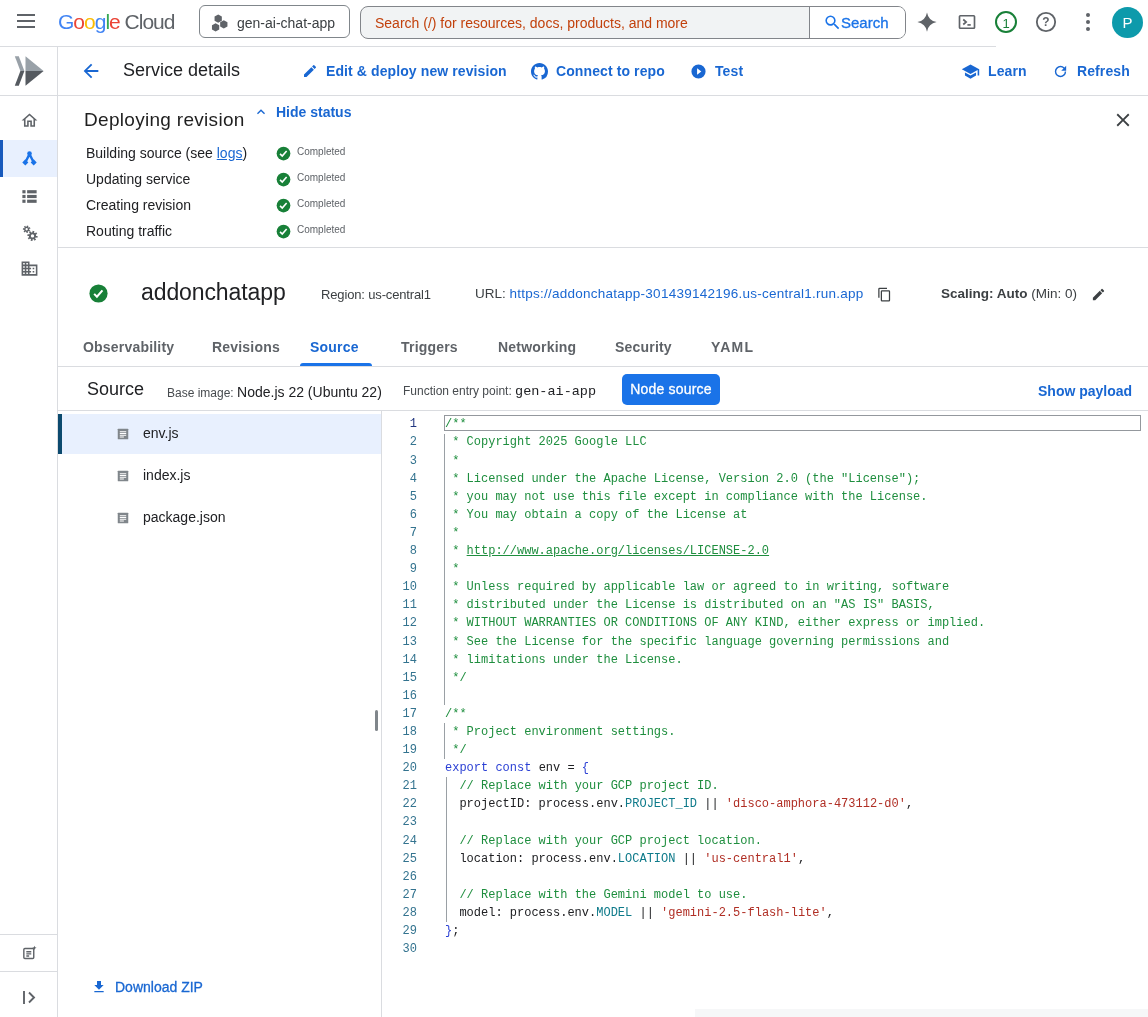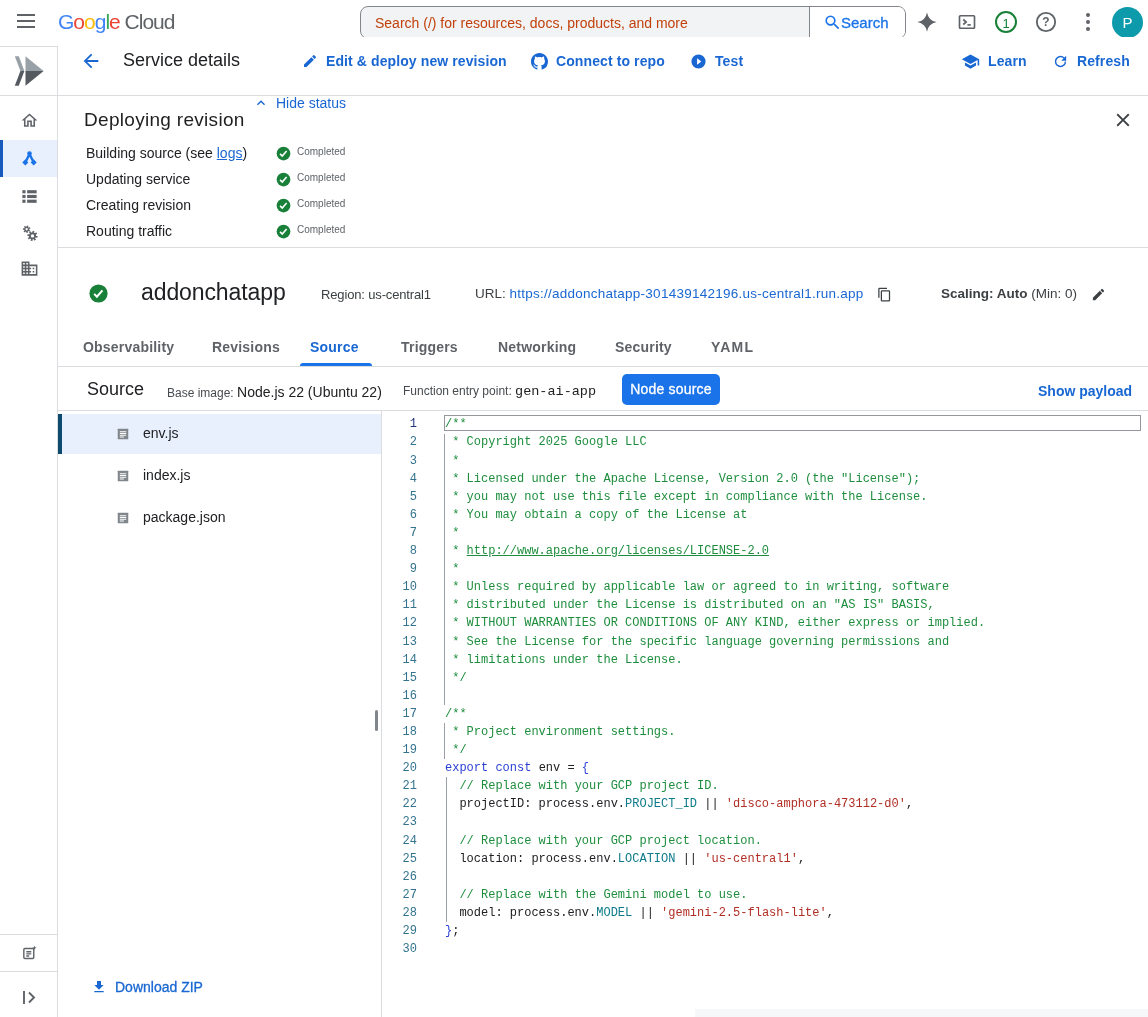--- a/index.html
+++ b/index.html
@@ -18,36 +18,36 @@
 #projbtn { position:absolute; left:199px; top:5px; width:151px; height:33px; border:1px solid #80868b; border-radius:6px; }
 #projbtn span { position:absolute; left:37px; top:9px; font-size:14px; color:#3c4043; }
 #searchbar { position:absolute; left:360px; top:6px; width:546px; height:33px; border:1px solid #82858a; border-radius:8px; background:#f1f3f4; overflow:hidden; }
 #searchbar .ph { position:absolute; left:14px; top:8px; font-size:14px; color:#c2410c; }
 #searchbtn { position:absolute; right:0; top:0; width:96px; height:31px; background:#fff; border-left:1px solid #82858a; }
 #searchbtn span { position:absolute; left:31px; top:7px; font-size:15px; color:#1a73e8; -webkit-text-stroke:0.3px #1a73e8; }
 #avatar { position:absolute; left:1112px; top:7px; width:31px; height:31px; border-radius:50%; background:#0d9aab; color:#fff; font-size:15px; text-align:center; line-height:31px; }
 #numcirc { position:absolute; left:995px; top:11px; width:22px; height:22px; border:2px solid #188038; border-radius:50%; color:#188038; font-size:13px; text-align:center; line-height:21px; }
 
 
-#actionbar { position:absolute; left:58px; top:37px; width:1090px; height:48px; background:#fff; }
+#actionbar { position:absolute; left:58px; top:47px; width:1090px; height:48px; background:#fff; }
 #hdivider95 { position:absolute; left:0; top:95px; width:1148px; height:1px; background:#dadce0; }
 .abtn { position:absolute; top:0; height:48px; display:flex; align-items:center; color:#1967d2; font-size:14px; font-weight:bold; letter-spacing:0.1px; }
 .abtn svg { margin-right:8px; }
 #svcdetails { position:absolute; left:65px; top:13px; font-size:18px; color:#202124; }
 
 
 #leftrail { position:absolute; left:0; top:47px; width:58px; height:970px; background:#fff; border-right:1px solid #dadce0; }
 .railicon { position:absolute; left:20px; }
 #railsel { position:absolute; left:0; top:93px; width:57px; height:37px; background:#e8f0fe; }
 #railselbar { position:absolute; left:0; top:93px; width:3px; height:37px; background:#185abc; }
 .railsep { position:absolute; left:0; width:57px; height:1px; background:#dadce0; }
 
 
 #deploytitle { position:absolute; left:84px; top:109px; font-size:19px; color:#1f1f1f; letter-spacing:0.3px; }
-#hidestatus { position:absolute; left:253px; top:95px; color:#1967d2; font-size:14px; font-weight:normal; display:flex; align-items:center; }
+#hidestatus { position:absolute; left:253px; top:104px; color:#1967d2; font-size:14px; font-weight:bold; display:flex; align-items:center; }
 .strow { position:absolute; left:86px; font-size:14px; color:#202124; }
 .stcomp { position:absolute; left:297px; font-size:10px; color:#5f6368; }
 .stcheck { position:absolute; left:276px; }
 #closex { position:absolute; left:1112px; top:109px; width:22px; height:22px; }
 #hdivider247 { position:absolute; left:58px; top:247px; width:1090px; height:1px; background:#dadce0; }
 
 
 #svcname { position:absolute; left:141px; top:279px; font-size:23px; color:#202124; letter-spacing:-0.1px; }
 .svcmeta { position:absolute; top:286px; font-size:13.5px; color:#3c4043; }
 #regionmeta { font-size:13px; letter-spacing:-0.15px; top:286.5px; }
@@ -97,20 +97,30 @@
 </style>
 </head>
 <body>
 <div id="topbar">
   <div id="hamb">
       <div></div>
       <div></div>
       <div></div>
     </div>
   <div id="glogo"><span style="color:#4285f4">G</span><span style="color:#ea4335">o</span><span style="color:#fbbc04">o</span><span style="color:#4285f4">g</span><span style="color:#34a853">l</span><span style="color:#ea4335">e</span><span class="cl"> Cloud</span></div>
+  <div id="projbtn">
+    <svg style="position:absolute;left:11px;top:8px" width="17" height="18" viewBox="0 0 17 18">
+        <g fill="#5f6368">
+          <path d="M7.20 0.40 L10.84 2.50 L10.84 6.70 L7.20 8.80 L3.56 6.70 L3.56 2.50 Z"></path>
+          <path d="M4.60 9.20 L8.24 11.30 L8.24 15.50 L4.60 17.60 L0.96 15.50 L0.96 11.30 Z"></path>
+          <path d="M12.80 6.20 L16.44 8.30 L16.44 12.50 L12.80 14.60 L9.16 12.50 L9.16 8.30 Z"></path>
+        </g>
+      </svg>
+    <span>gen-ai-chat-app</span>
+  </div>
   <div id="searchbar">
     <span class="ph">Search (/) for resources, docs, products, and more</span>
     <div id="searchbtn">
       <svg style="position:absolute;left:13px;top:6px" width="19" height="19" viewBox="0 0 24 24">
           <path fill="#1a73e8" d="M15.5 14h-.79l-.28-.27A6.47 6.47 0 0016 9.5 6.5 6.5 0 109.5 16c1.61 0 3.09-.59 4.23-1.57l.27.28v.79l5 4.99L20.49 19l-4.99-5zm-6 0C7.01 14 5 11.99 5 9.5S7.01 5 9.5 5 14 7.01 14 9.5 11.99 14 9.5 14z"></path>
         </svg>
       <span>Search</span>
     </div>
   </div>
   <svg class="abs" style="left:916px;top:11px" width="22" height="22" viewBox="0 0 24 24">

